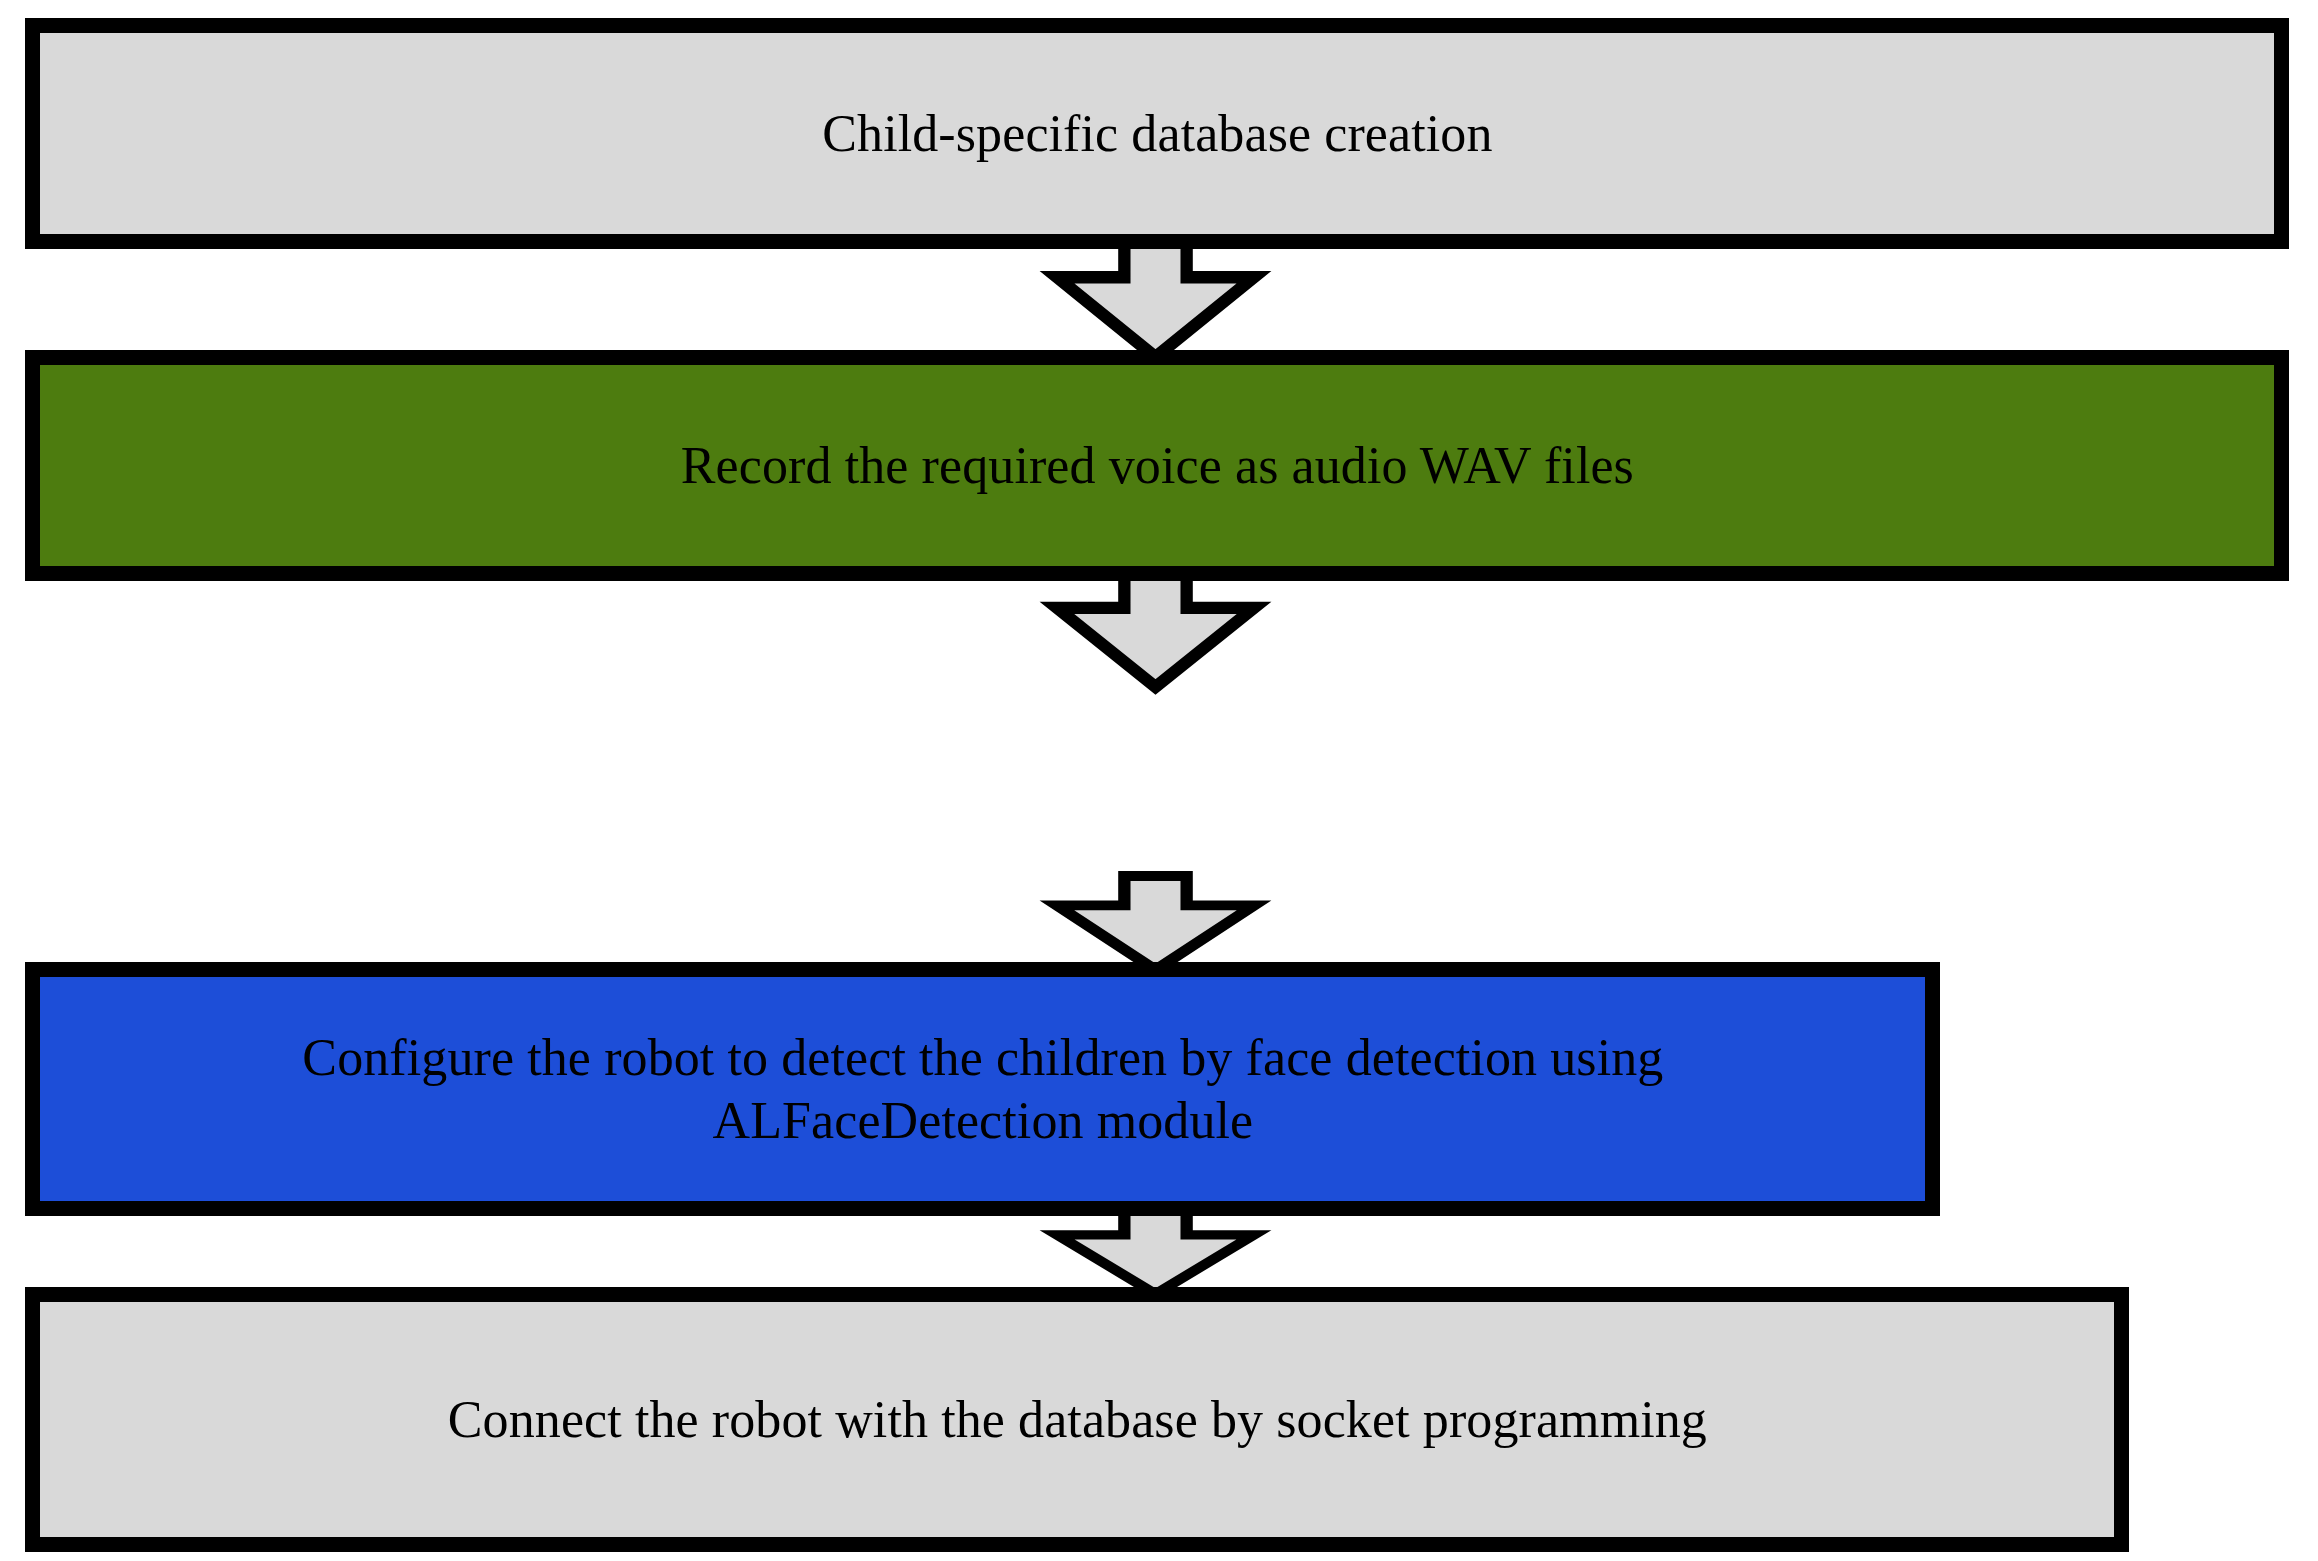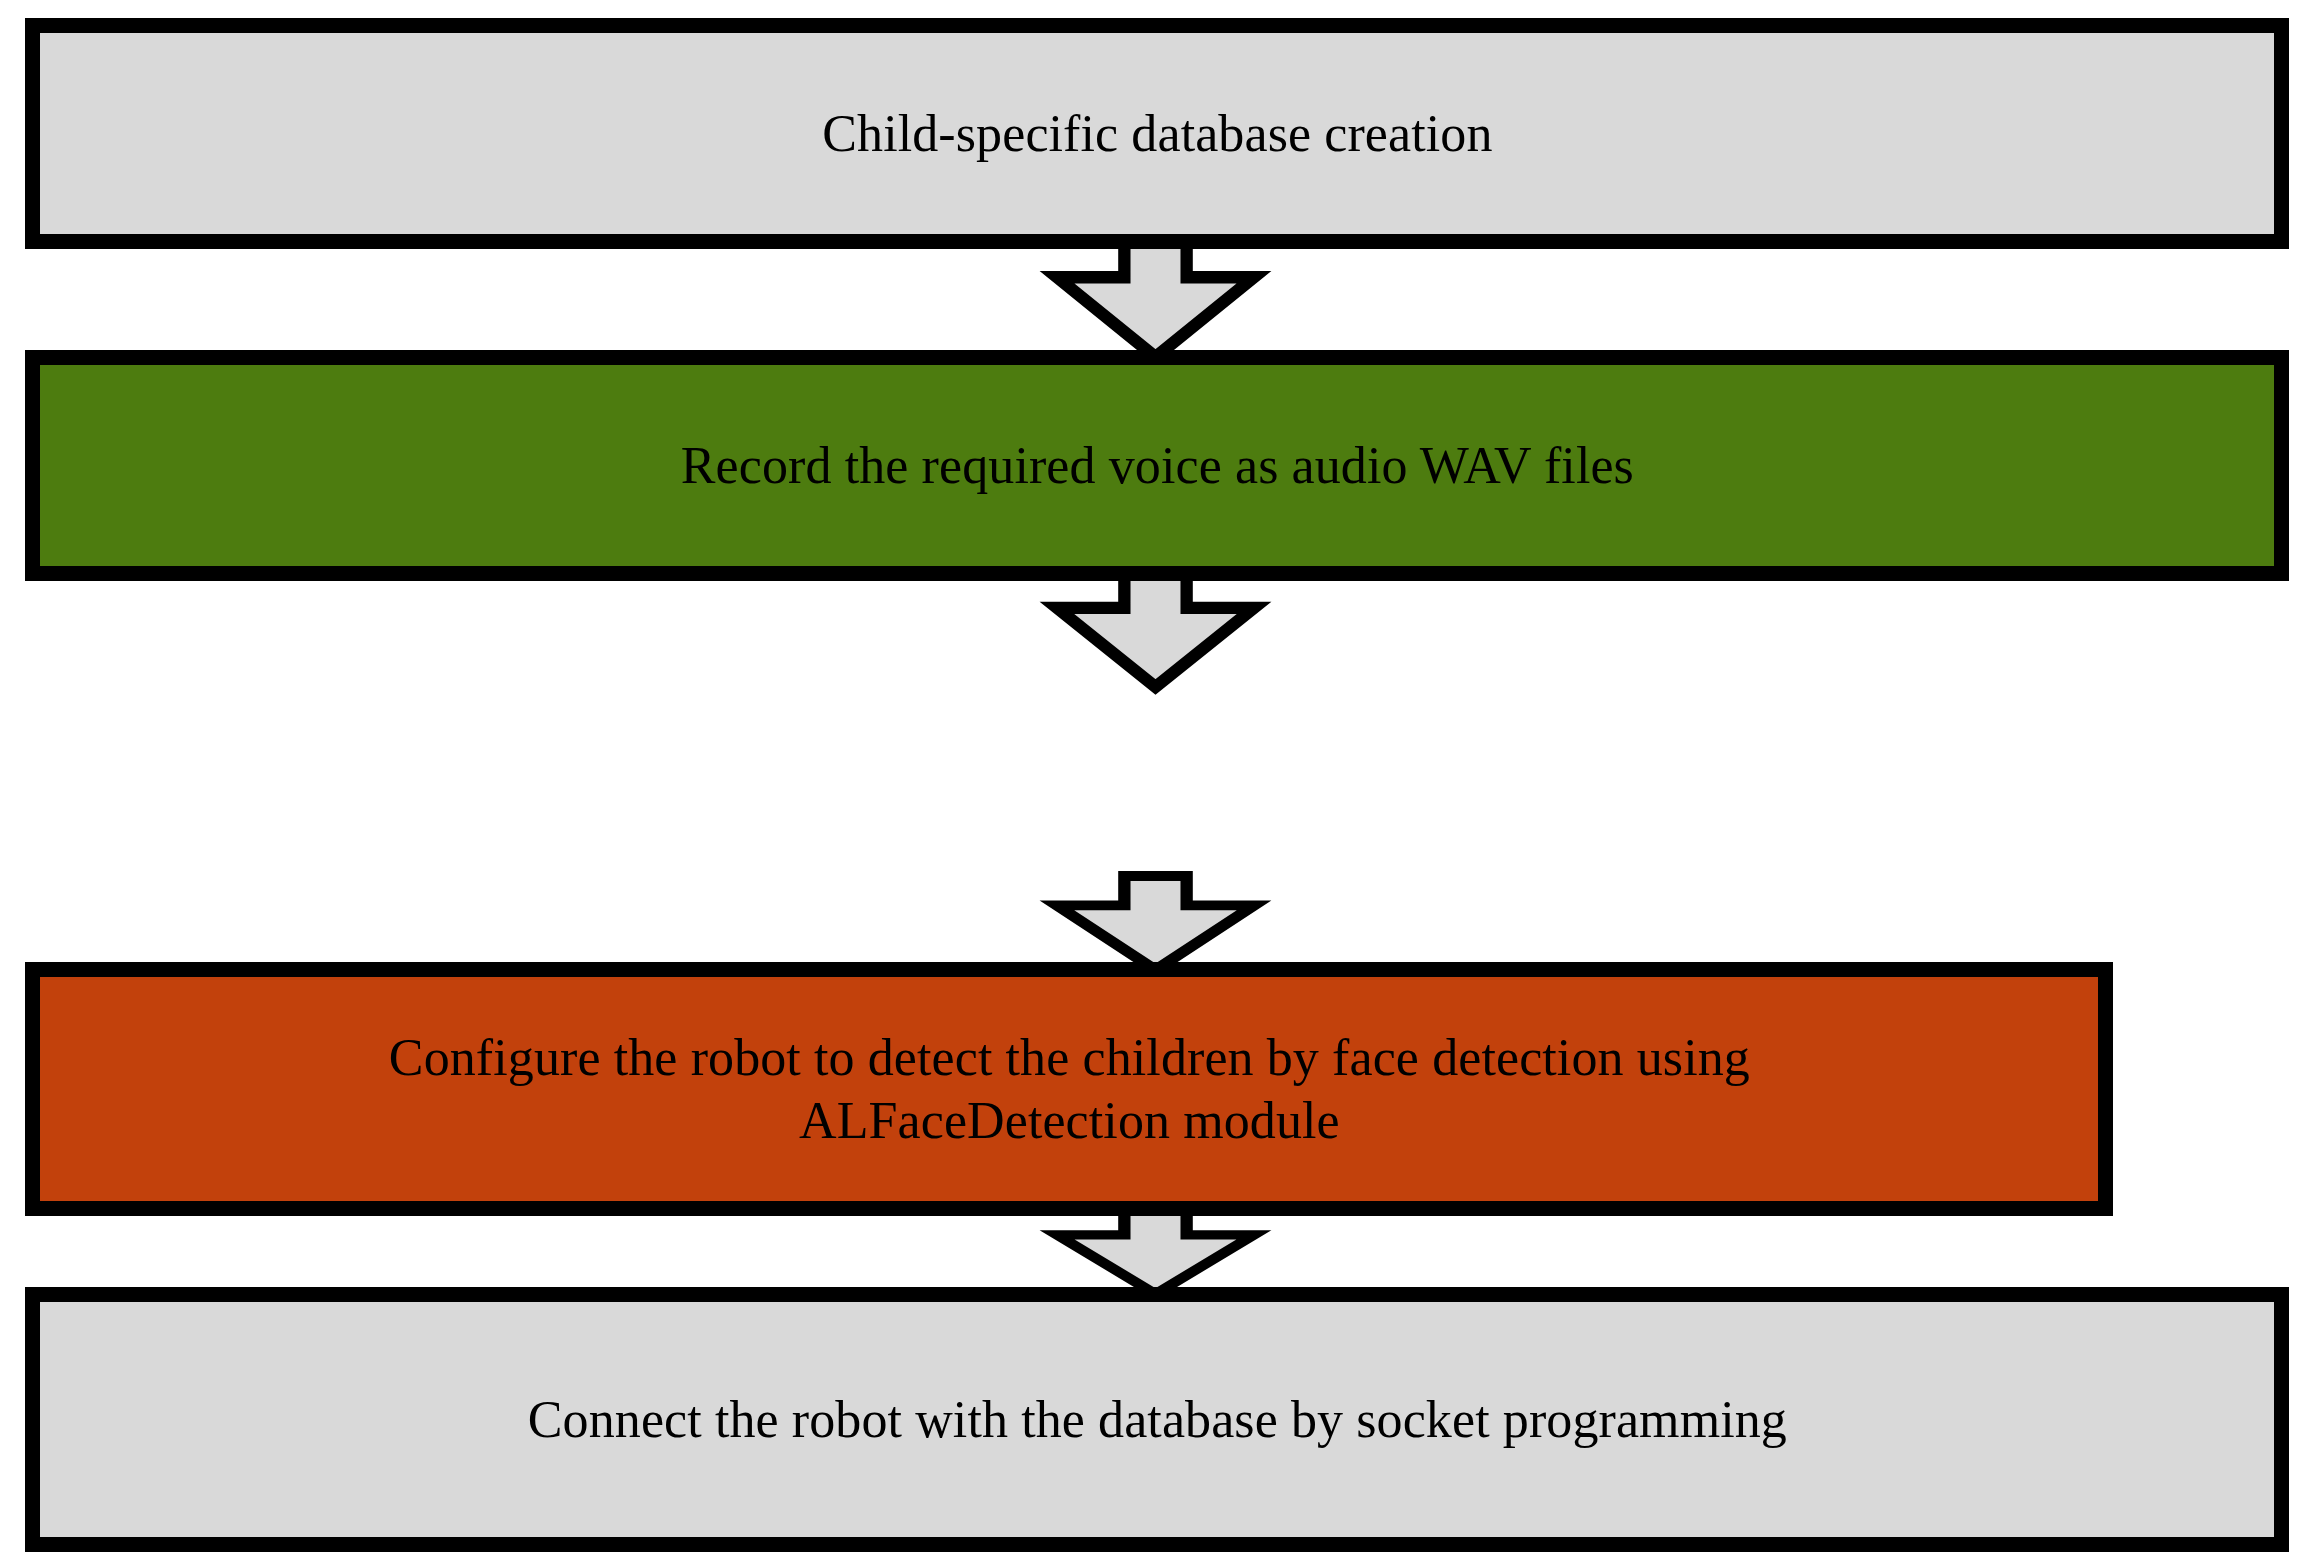--- a/index.html
+++ b/index.html
@@ -85,24 +85,24 @@
 
     <div class="flow-node" style="left: 25.4px; top: 18px; width: 2264px; height: 231px; background: rgb(217, 217, 217); border-color: rgb(0, 0, 0); color: rgb(0, 0, 0);">
       <span class="flow-node-label">Child-specific database creation</span>
     </div>
 
     <div class="flow-node" style="left: 25.4px; top: 350px; width: 2264px; height: 231px; background: #4d7c0f; border-color: rgb(0, 0, 0); color: rgb(0, 0, 0);">
       <span class="flow-node-label">Record the required voice as audio WAV files</span>
     </div>
 
 
-    <div class="flow-node" style="left: 25.4px; top: 962px; width: 2088px; height: 254px; background: #c2410c; border-color: rgb(0, 0, 0); color: rgb(0, 0, 0); justify-content: flex-end;">
+    <div class="flow-node" style="left: 25.4px; top: 962px; width: 1915px; height: 254px; background: #1d4ed8; border-color: rgb(0, 0, 0); color: rgb(0, 0, 0); justify-content: flex-end;">
       <span class="flow-node-label">Configure the robot to detect the children by face detection using
 ALFaceDetection module</span>
     </div>
 
-    <div class="flow-node" style="left: 25.4px; top: 1287px; width: 2264px; height: 265px; background: rgb(217, 217, 217); border-color: rgb(0, 0, 0); color: rgb(0, 0, 0);">
+    <div class="flow-node" style="left: 25.4px; top: 1287px; width: 2104px; height: 265px; background: rgb(217, 217, 217); border-color: rgb(0, 0, 0); color: rgb(0, 0, 0);">
       <span class="flow-node-label">Connect the robot with the database by socket programming</span>
     </div>
 
   </div>
 </div>
 
 
 </body></html>

